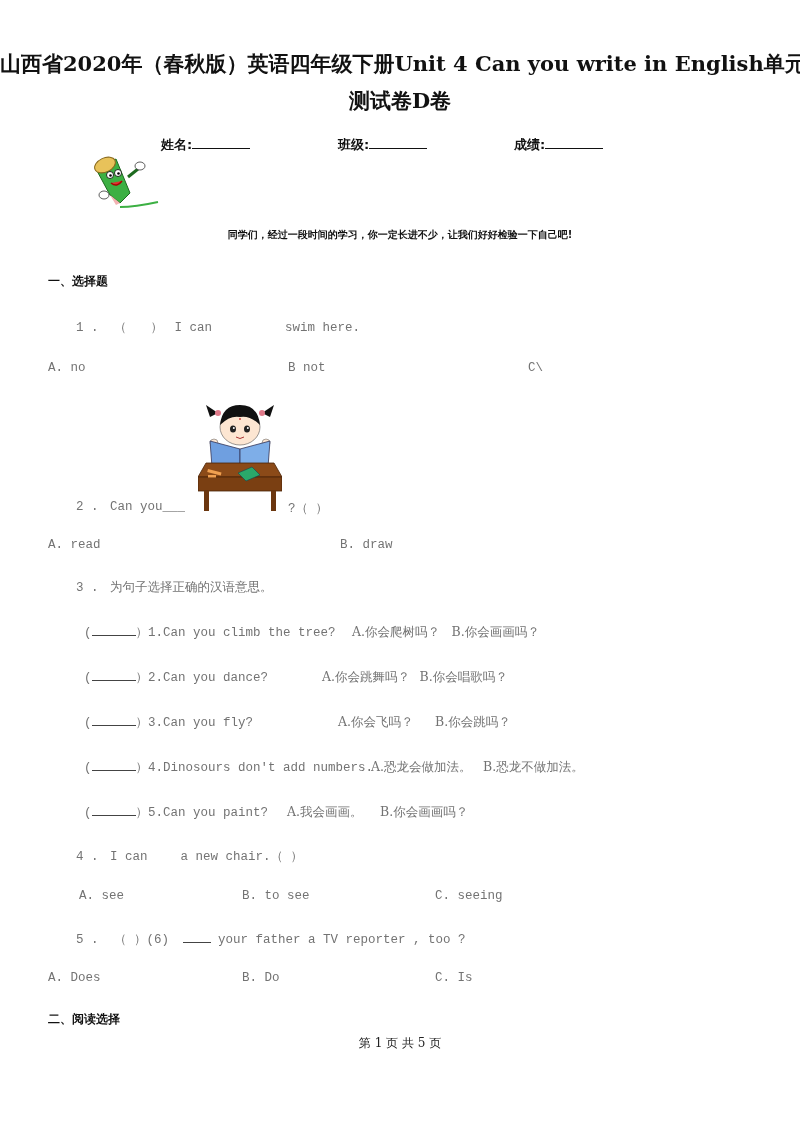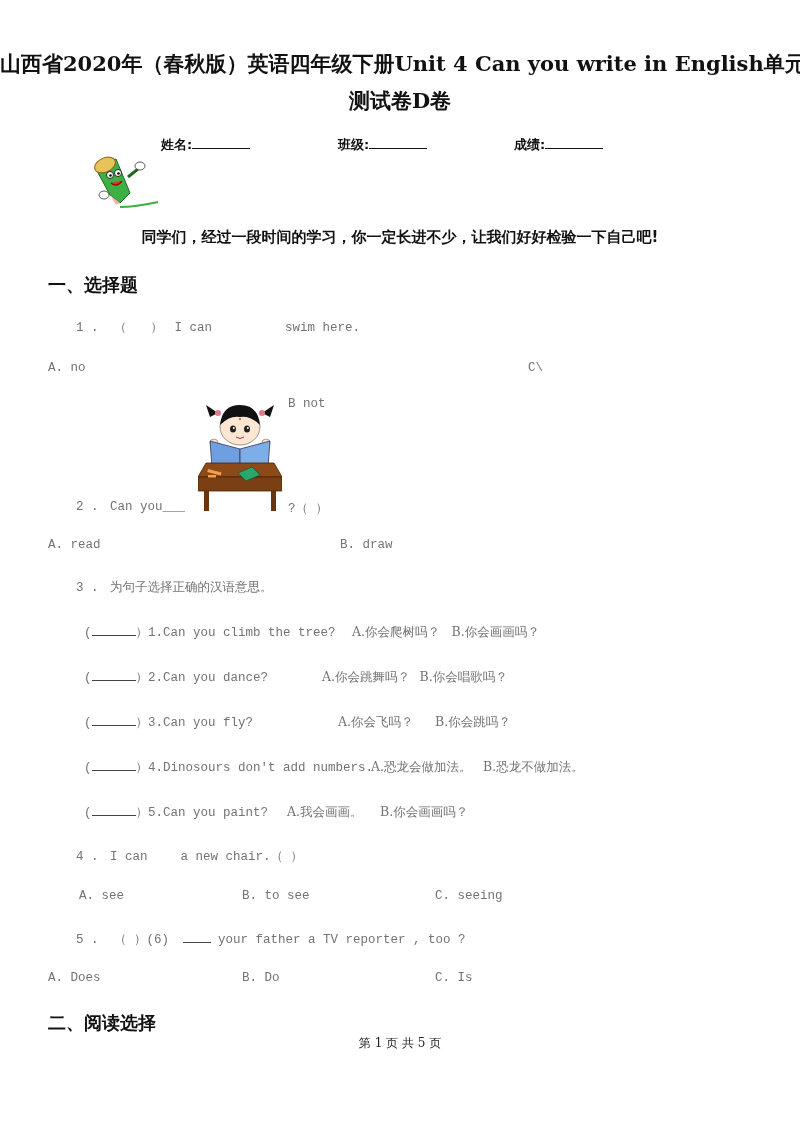--- a/index.html
+++ b/index.html
@@ -1,22 +1,22 @@
 <!DOCTYPE html>
 <html><head>
   <meta charset="utf-8">
   <style>
     html, body { margin: 0; padding: 0; background: #ffffff; }
     body { width: 800px; height: 1132px; position: relative; overflow: hidden; color: #111; }
     .abs { position: absolute; white-space: nowrap; }
     .title { font-family: "DejaVu Serif", serif; font-size: 21px; font-weight: bold; left: 0; width: 800px; text-align: center; }
     .info { font-family: "DejaVu Sans", sans-serif; font-size: 13px; font-weight: bold; }
     .info .blank { display: inline-block; width: 58px; border-bottom: 1px solid #111; height: 12px; vertical-align: baseline; }
-    .intro { font-family: "DejaVu Sans", sans-serif; font-size: 15px; font-weight: bold; left: 0; width: 800px; text-align: center; }
-    .section { font-family: "DejaVu Sans", sans-serif; font-size: 18px; font-weight: bold; }
+    .intro { font-family: "DejaVu Sans", sans-serif; font-size: 10px; font-weight: bold; left: 0; width: 800px; text-align: center; }
+    .section { font-family: "DejaVu Sans", sans-serif; font-size: 12px; font-weight: bold; }
     .q { font-family: "Liberation Mono", "DejaVu Sans Mono", monospace; font-size: 12.5px; color: #737373; }
     .q .cjk { font-family: "DejaVu Serif", serif; font-size: 12.5px; }
     .uline { display: inline-block; border-bottom: 1px solid #444; vertical-align: baseline; height: 10px; }
     .footer { font-family: "DejaVu Serif", serif; font-size: 12px; left: 0; width: 800px; text-align: center; color: #222; }
     .pic { position: absolute; }
   </style>
 </head>
 <body>
 
 <div class="abs title" style="top:50px;">山西省2020年（春秋版）英语四年级下册Unit 4 Can you write in English单元</div>
@@ -54,21 +54,21 @@
 <div class="abs section" style="left:48px; top:273px;">一、选择题</div>
 
 <div class="abs q" style="left:76px; top:319px;">
   <span>1 .</span>
   <span style="margin-left:8px;">（</span><span style="display:inline-block;width:24px;"></span><span>）</span>
   <span style="margin-left:4px;">I can</span>
   <span style="display:inline-block;width:58px;"></span>
   <span>swim here.</span>
 </div>
 <div class="abs q" style="left:48px; top:361px;">A. no</div>
-<div class="abs q" style="left:288px; top:361px;margin-top:36px;">B not</div>
+<div class="abs q" style="left:288px; top:361px;">B not</div>
 <div class="abs q" style="left:528px; top:361px;">C\</div>
 
 <div class="pic" style="left:198px; top:397px; width:84px; height:115px;">
   <svg width="84" height="115" viewBox="0 0 84 115">
 
     <path d="M8 8 L20 16 L12 20 Z" fill="#111"></path>
     <path d="M76 8 L64 16 L72 20 Z" fill="#111"></path>
     <circle cx="20" cy="16" r="3" fill="#e07a8a"></circle>
     <circle cx="64" cy="16" r="3" fill="#e07a8a"></circle>
 

